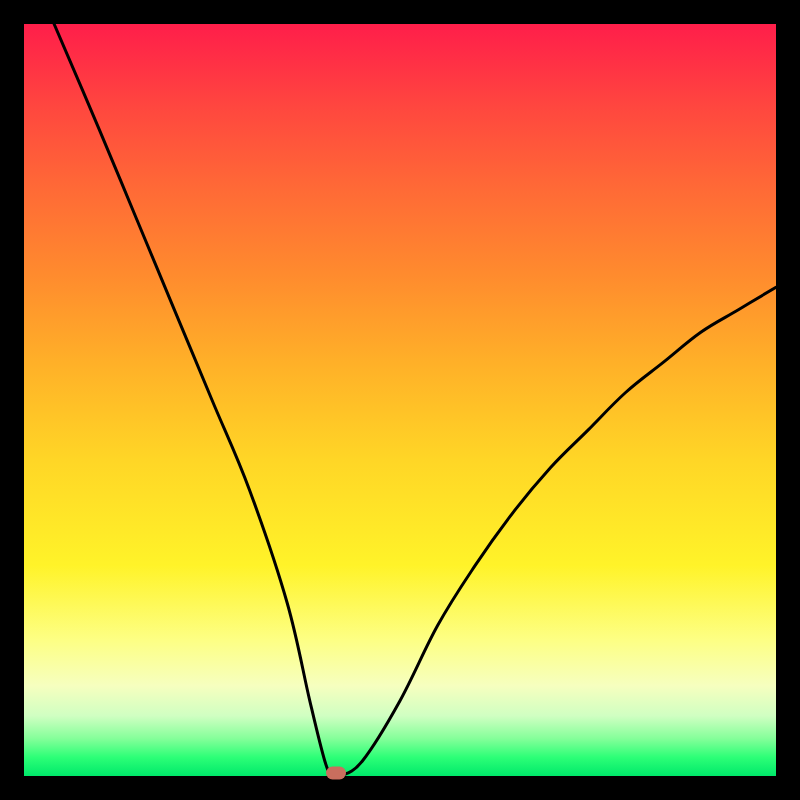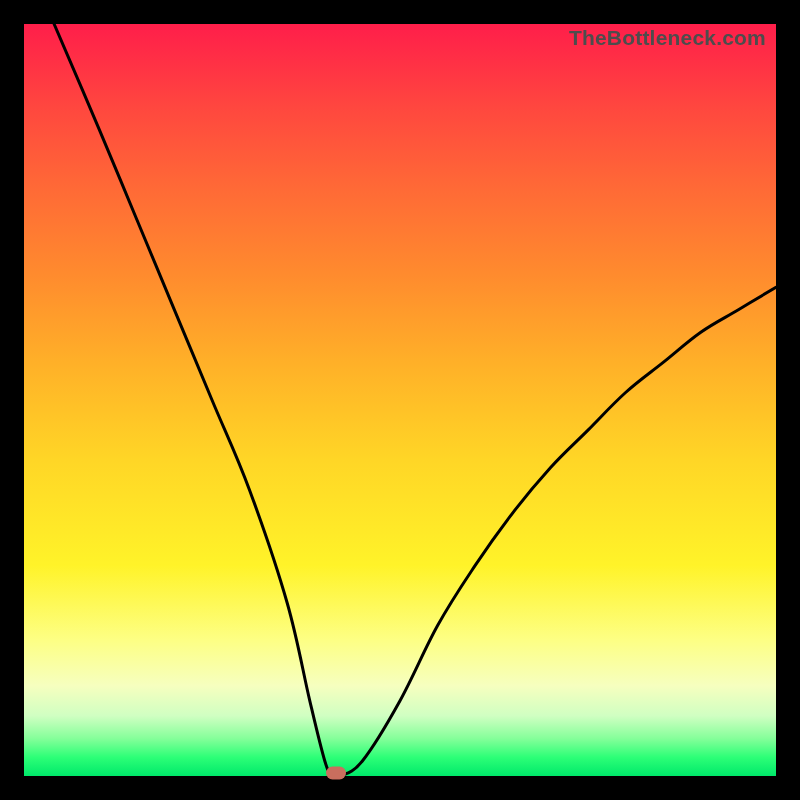--- a/index.html
+++ b/index.html
@@ -66,19 +66,18 @@
     background: #c96e5e;
     transform: translate(-50%, -50%);
     pointer-events: none;
   }
 </style>
 </head>
 <body>
 
 <div class="frame">
   <div class="plot-area">
-    <div class="watermark">TheBottleneck.com</div>
     <svg class="curve" viewBox="0 0 752 752" preserveAspectRatio="none">
       <path id="curve-path" d="M 30.1 0.0 C 38.2 19.0, 60.3 70.1, 75.2 105.3 C 90.1 140.5, 99.3 163.0, 112.8 195.5 C 126.3 228.0, 136.9 253.3, 150.4 285.8 C 163.9 318.2, 174.5 343.5, 188.0 376.0 C 201.5 408.5, 212.1 429.7, 225.6 466.2 C 239.1 502.8, 252.4 541.1, 263.2 579.0 C 274.0 616.9, 279.0 648.4, 285.8 676.8 C 292.5 705.2, 296.7 723.4, 300.8 737.0 C 304.9 750.5, 305.6 749.3, 308.3 752.0 C 311.0 754.7, 310.4 754.7, 315.8 752.0 C 321.3 749.3, 327.6 750.5, 338.4 737.0 C 349.2 723.4, 362.5 701.2, 376.0 676.8 C 389.5 652.4, 400.1 626.0, 413.6 601.6 C 427.1 577.2, 437.7 561.7, 451.2 541.4 C 464.7 521.1, 475.3 506.4, 488.8 488.8 C 502.3 471.2, 512.9 458.6, 526.4 443.7 C 539.9 428.8, 550.5 419.6, 564.0 406.1 C 577.5 392.5, 588.1 380.7, 601.6 368.5 C 615.1 356.3, 625.7 349.2, 639.2 338.4 C 652.7 327.6, 663.3 317.8, 676.8 308.3 C 690.3 298.8, 700.9 293.9, 714.4 285.8 C 727.9 277.6, 745.2 267.3, 752.0 263.2" fill="none" stroke="#000000" stroke-width="3" stroke-linecap="round" stroke-linejoin="round"></path>
     </svg>
     <div class="marker" id="marker" style="left: 312.08px; top: 749px; background: rgb(201, 110, 94);"></div>
   </div>
 </div>
 
 </body></html>

